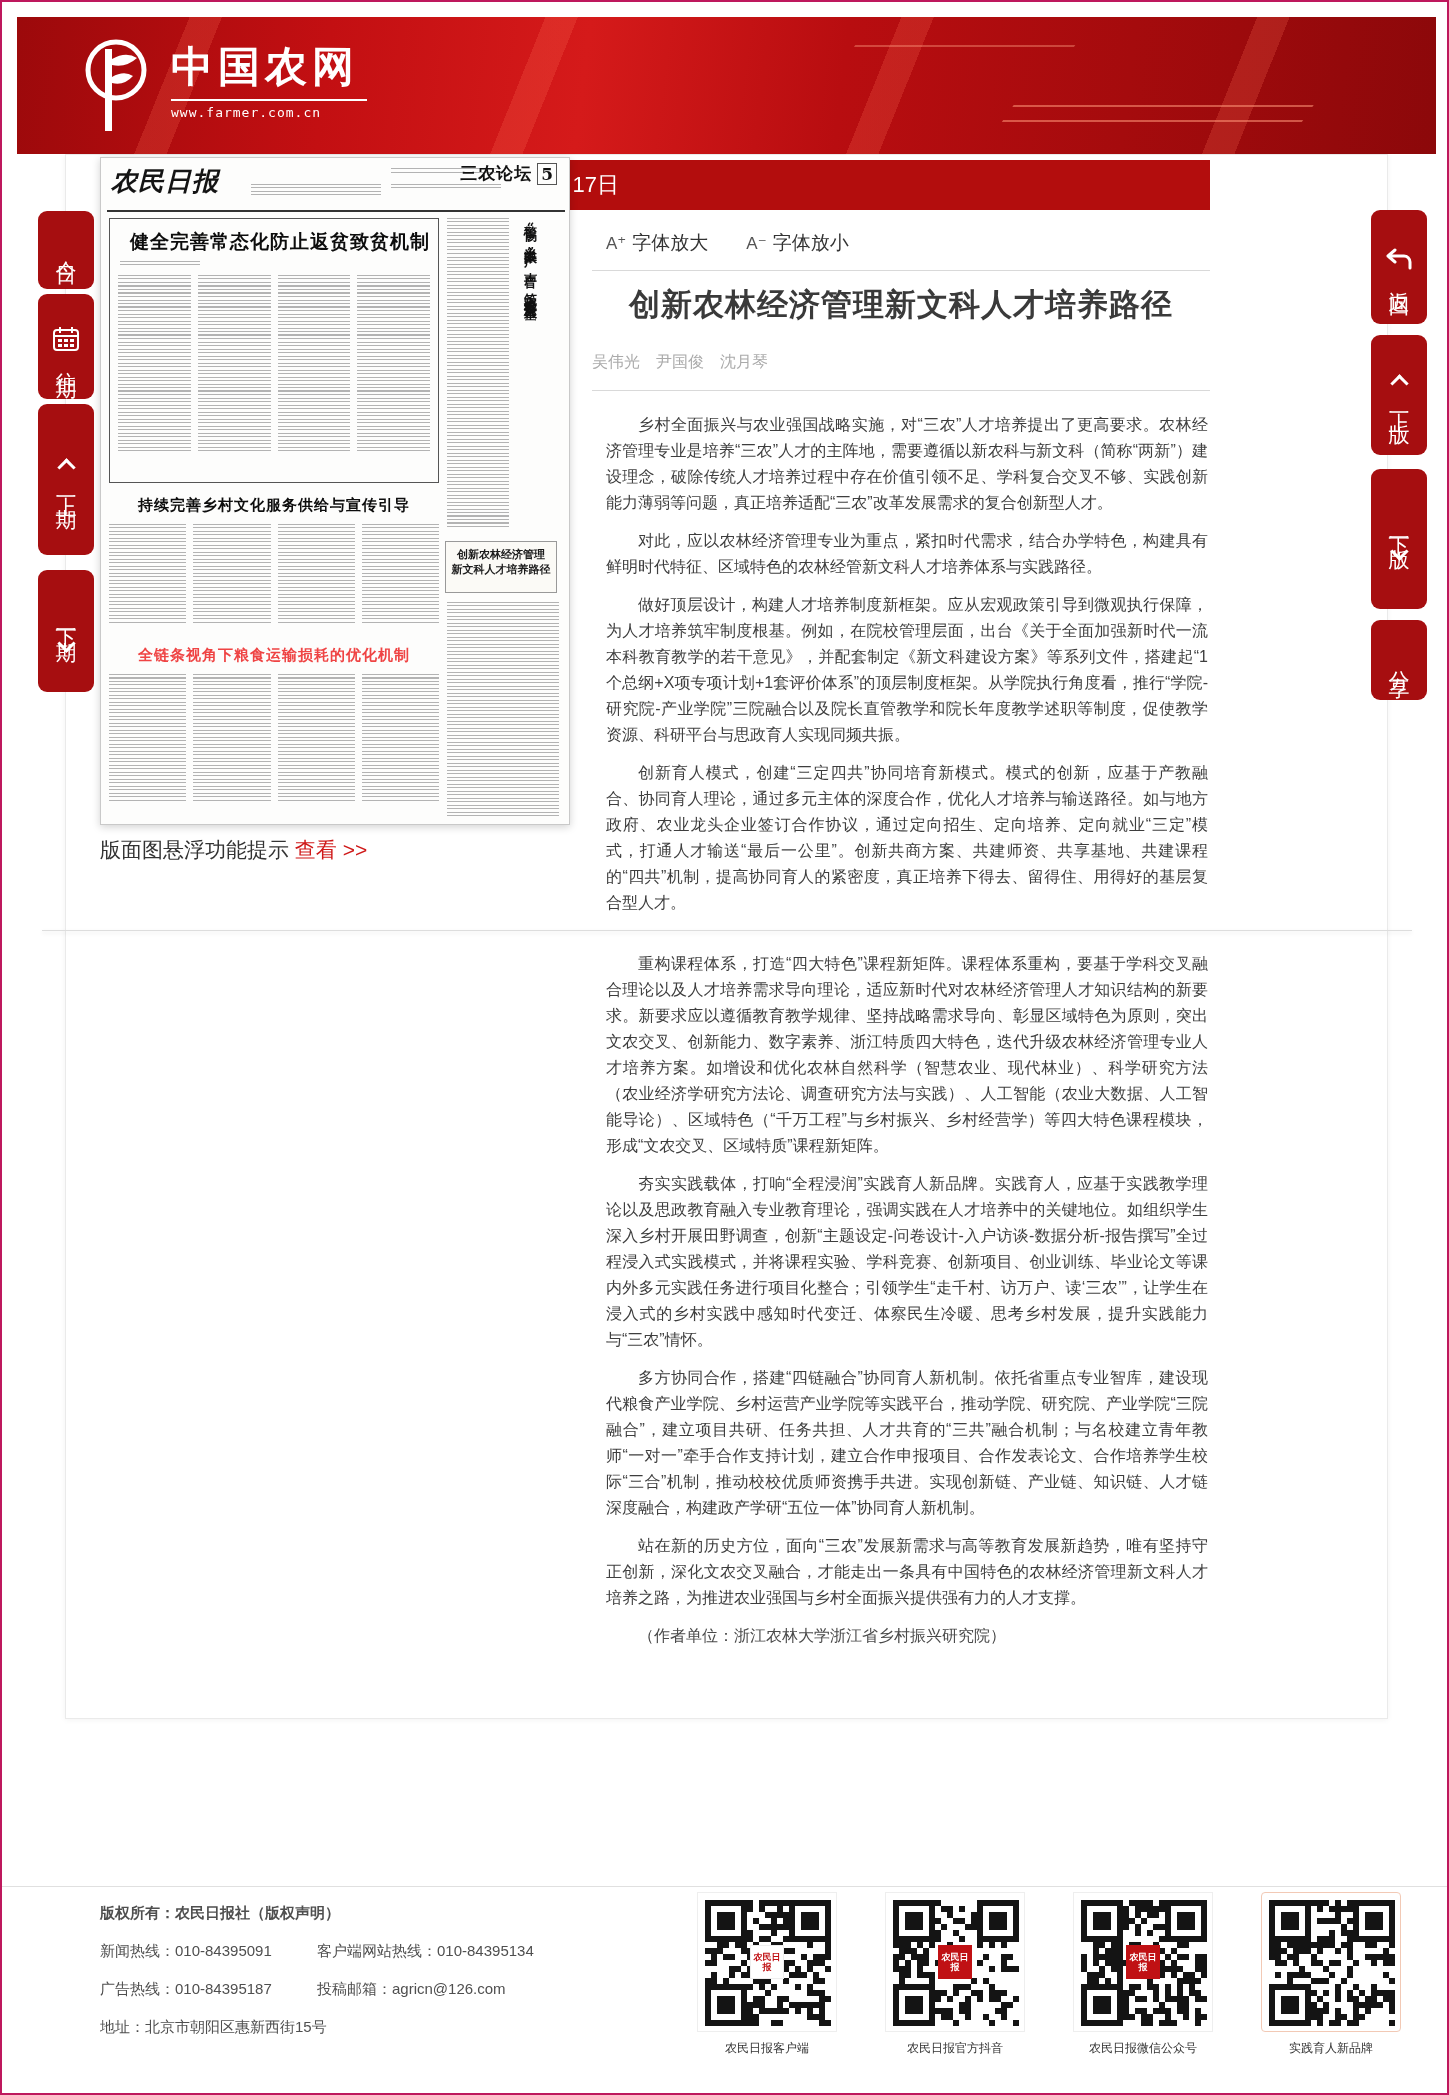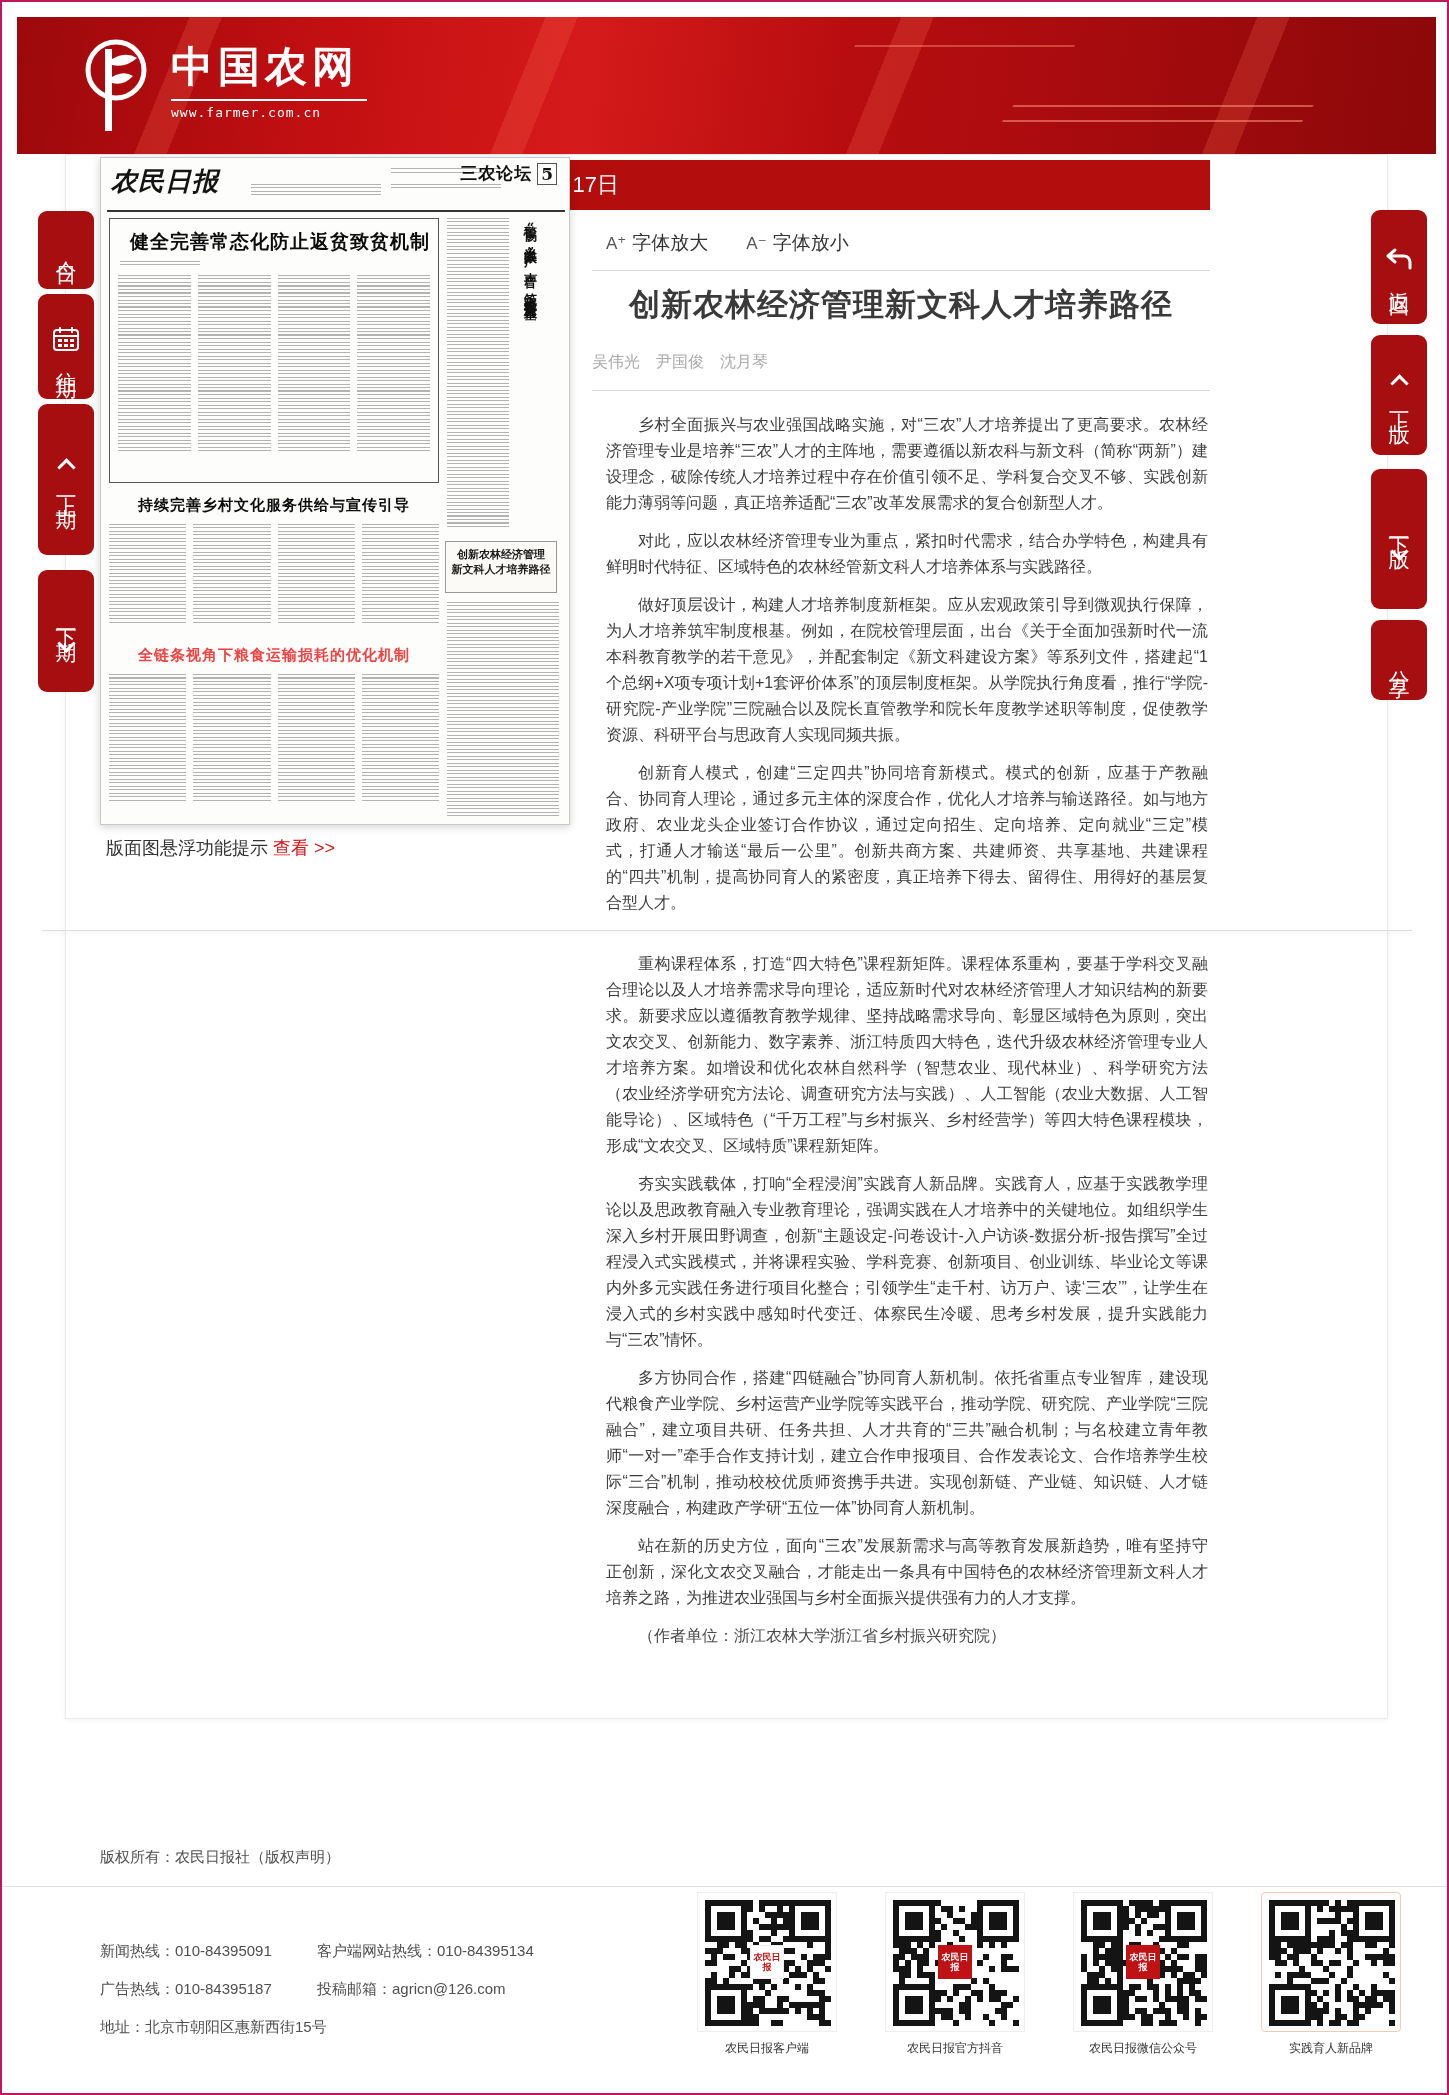--- a/index.html
+++ b/index.html
@@ -56,21 +56,21 @@
     writing-mode:vertical-rl; text-orientation:upright; font-size:13px; font-weight:bold; color:#111; letter-spacing:2px; line-height:26px; }
   .thumb-rcol-fake1 { position:absolute; left:346px; top:60px; width:62px; height:310px; }
   .thumb-minibox { position:absolute; left:344px; top:383px; width:112px; height:52px; border:1px solid #999; background:#fbfaf6;
     text-align:center; padding-top:5px; }
   .thumb-minibox .l1, .thumb-minibox .l2 { font-size:11px; font-weight:bold; color:#1c1c1c; line-height:15px; }
   .thumb-rcol-fake2 { position:absolute; left:346px; top:444px; width:112px; height:216px; }
   .thumb-h2 { position:absolute; left:8px; top:338px; width:330px; text-align:center; font-size:15px; font-weight:bold; color:#0d0d0d; letter-spacing:1px; }
   .cols2 { position:absolute; left:8px; top:366px; width:330px; }
   .thumb-h3 { position:absolute; left:8px; top:488px; width:330px; text-align:center; font-size:15px; font-weight:bold; color:#ef4444; letter-spacing:1px; }
   .cols3 { position:absolute; left:8px; top:516px; width:330px; }
-  .thumb-caption { position:absolute; left:104px; top:834px; z-index:3; font-size:18px; color:#333; }
+  .thumb-caption { position:absolute; left:98px; top:834px; z-index:3; font-size:21px; color:#333; }
   .thumb-caption a { color:#cf1818; text-decoration:none; cursor:pointer; }
 
   
   .controls { position:absolute; left:604px; top:228px; z-index:3; display:flex; gap:38px; }
   .font-btn { display:flex; align-items:center; gap:6px; background:none; border:none; cursor:pointer; font-size:19px; color:#333;
     font-family:"Liberation Sans","DejaVu Sans",sans-serif; }
   .aicon { font-size:17px; color:#555; }
   .hr { position:absolute; left:590px; width:618px; height:1px; background:#d9d9d9; z-index:3; }
   .hr1 { top:268px; } .hr2 { top:388px; }
   .article-title { position:absolute; left:590px; top:282px; width:618px; z-index:3; text-align:center;
@@ -97,21 +97,21 @@
   .b-previssue { left:36px; top:402px; height:151px; }
   .b-nextissue { left:36px; top:568px; height:122px; }
   .b-back { left:1369px; top:208px; height:114px; }
   .b-prevpage { left:1369px; top:333px; height:120px; }
   .b-nextpage { left:1369px; top:467px; height:140px; }
   .b-share { left:1369px; top:618px; height:80px; }
 
   
   .footer-divider { position:absolute; left:0; top:1884px; width:1449px; height:1px; background:#e0e0e0; }
   .f-line { position:absolute; font-size:15px; color:#4f4f4f; }
-  .f-copy { left:98px; top:1846px; }
+  .f-copy { left:98px; top:1902px;font-weight:bold; }
   .f-news { left:98px; top:1940px; } .f-client { left:315px; top:1940px; }
   .f-ad { left:98px; top:1978px; } .f-email { left:315px; top:1978px; }
   .f-addr { left:98px; top:2016px; }
   .qr-item { position:absolute; top:1890px; width:150px; text-align:center; }
   .q0 { left:690px; } .q1 { left:878px; } .q2 { left:1066px; } .q3 { left:1254px; }
   .qr-box { position:relative; width:140px; height:140px; margin:0 auto; background:#fff; border:1px solid #eee; padding:7px; }
   .q3 .qr-box { border:1px solid #f2c9b5; border-radius:4px; }
   .qr-center { position:absolute; left:50%; top:50%; transform:translate(-50%,-50%); width:34px; height:34px;
     display:flex; align-items:center; justify-content:center; text-align:center;
     font-family:"DejaVu Serif","Liberation Serif",serif; font-weight:bold; font-size:9px; line-height:10px; }

